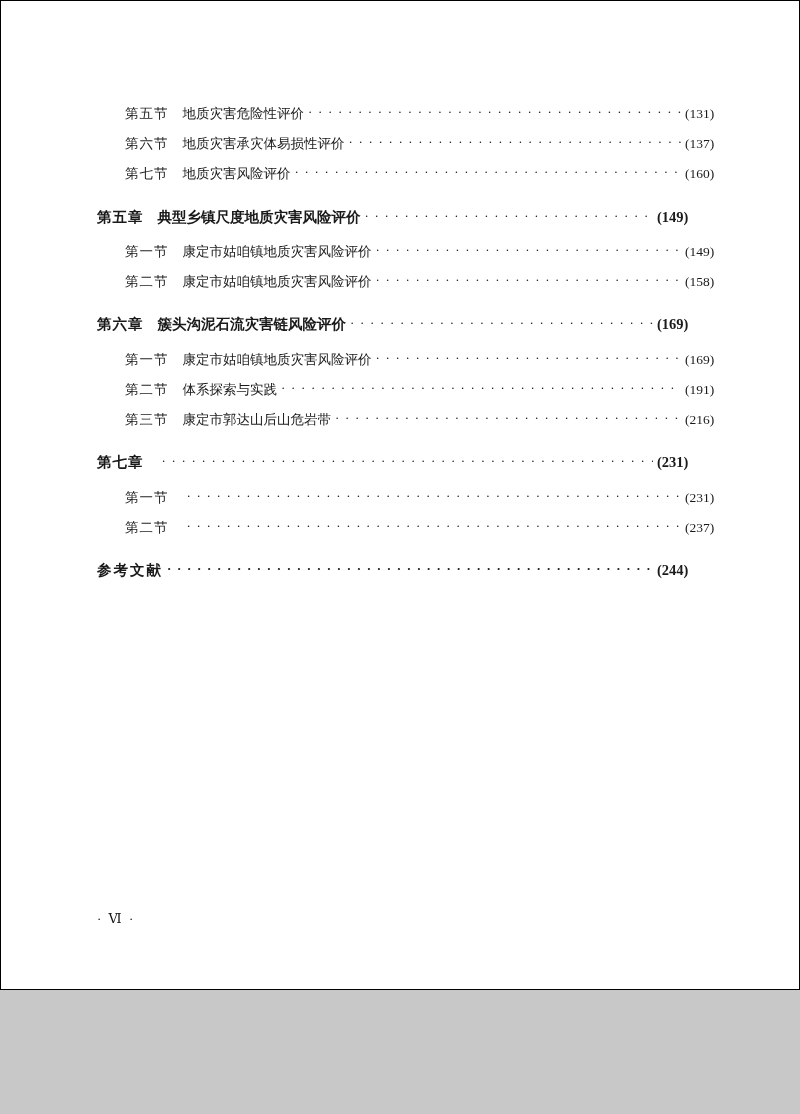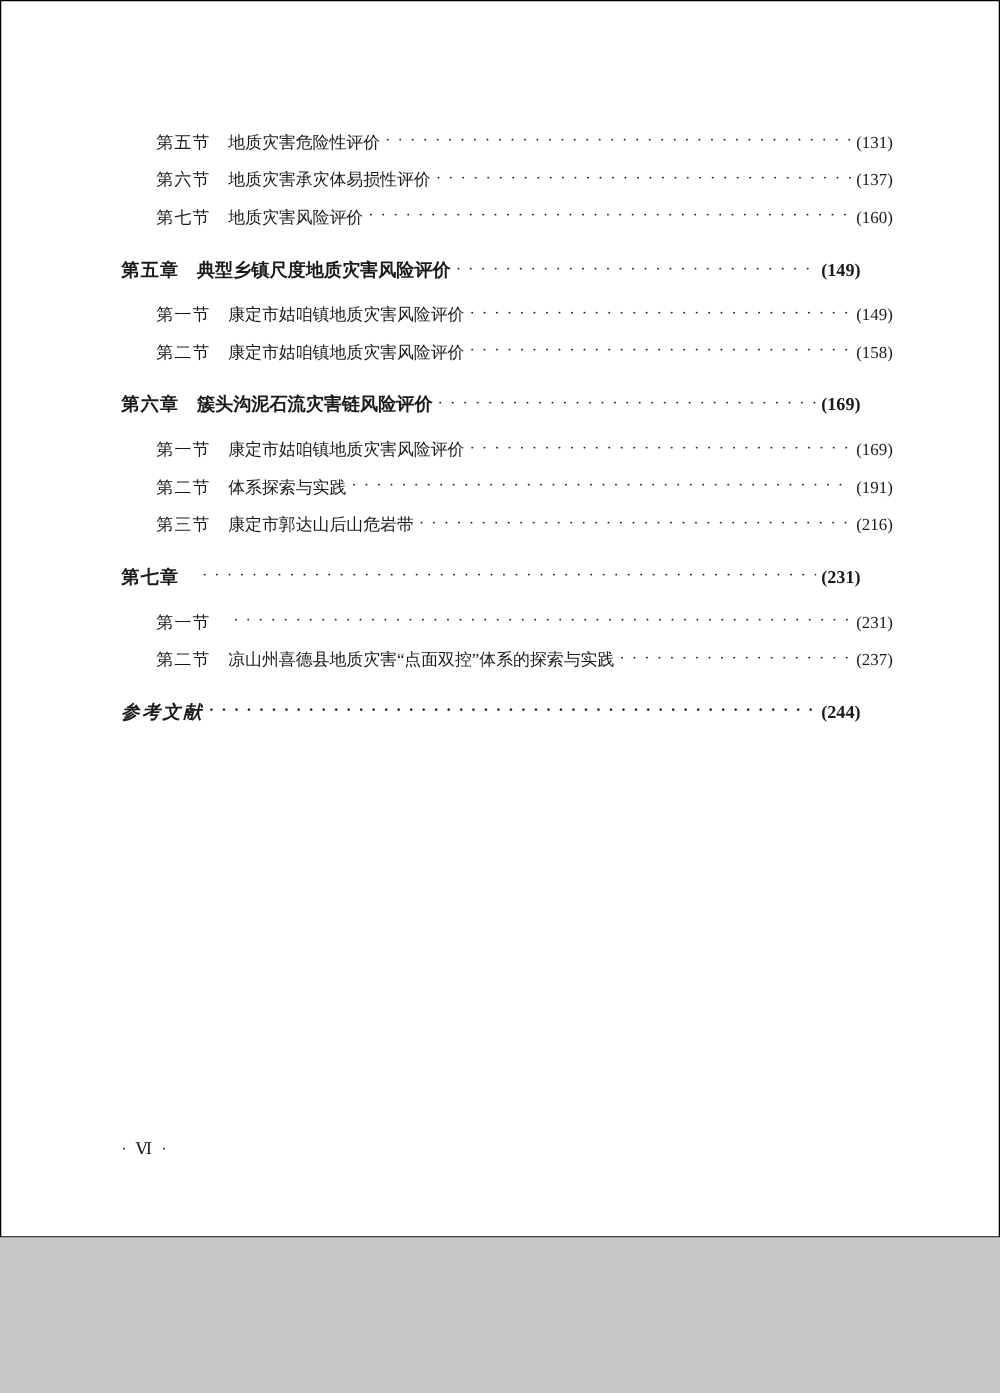--- a/index.html
+++ b/index.html
@@ -90,21 +90,20 @@
   }
 
   
   .ref-row {
     font-weight: bold;
     font-size: 14.5px;
     margin-top: 26px;
   }
   .ref-row .title {
     letter-spacing: 2px;
-    font-style: italic;
   }
 
   .footer {
     position: absolute;
     left: 96px;
     bottom: 62px;
     font-size: 13px;
     color: #111;
     letter-spacing: 2px;
   }
@@ -179,21 +178,20 @@
         <span class="leader">· · · · · · · · · · · · · · · · · · · · · · · · · · · · · · · · · · · · · · · · · · · · · · · · · · · · · · · · · · · · · · · · · · · · · · · · · · · · · · · · · · · · · · · · · </span>
         <span class="page-no">(231)</span>
       </div>
       <div class="toc-row section-row">
         <span class="num">第一节</span>
         <span class="leader">· · · · · · · · · · · · · · · · · · · · · · · · · · · · · · · · · · · · · · · · · · · · · · · · · · · · · · · · · · · · · · · · · · · · · · · · · · · · · · · · · · · · · · · · · </span>
         <span class="page-no">(231)</span>
       </div>
       <div class="toc-row section-row" style="margin-bottom: 26px;">
         <span class="num">第二节</span>
-        <span class="title">凉山州喜德县地质灾害“点面双控”体系的探索与实践</span>
         <span class="leader">· · · · · · · · · · · · · · · · · · · · · · · · · · · · · · · · · · · · · · · · · · · · · · · · · · · · · · · · · · · · · · · · · · · · · · · · · · · · · · · · · · · · · · · · · </span>
         <span class="page-no">(237)</span>
       </div>
       <div class="toc-row ref-row">
         <span class="title">参考文献</span>
         <span class="leader">· · · · · · · · · · · · · · · · · · · · · · · · · · · · · · · · · · · · · · · · · · · · · · · · · · · · · · · · · · · · · · · · · · · · · · · · · · · · · · · · · · · · · · · · · </span>
         <span class="page-no">(244)</span>
       </div>
     </div>
   <div class="footer">· Ⅵ ·</div>

